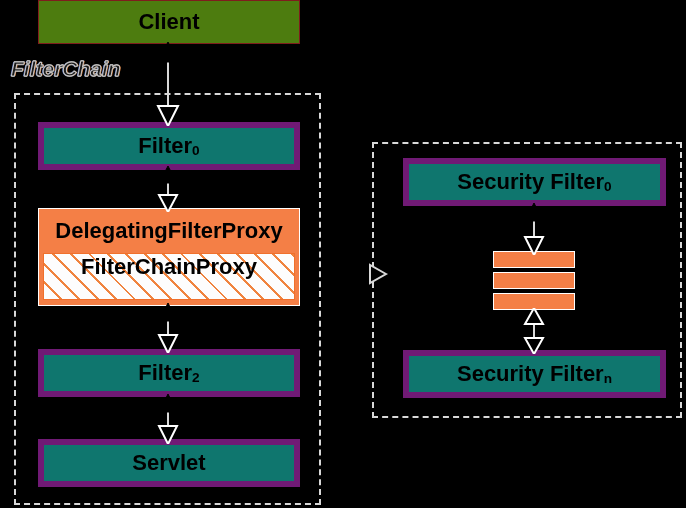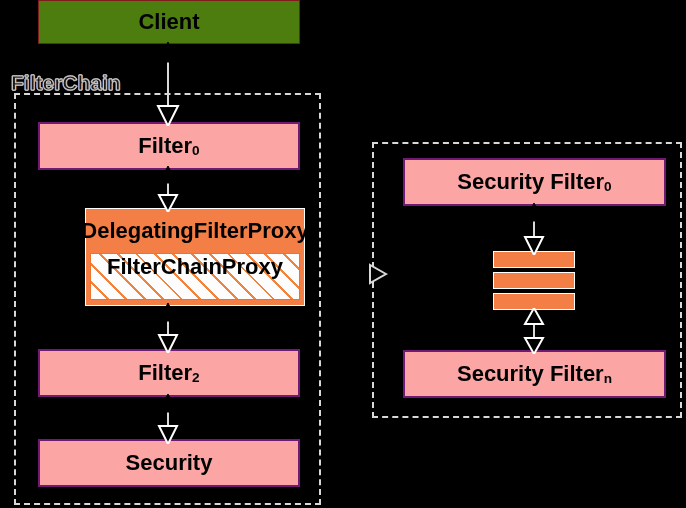--- a/index.html
+++ b/index.html
@@ -40,22 +40,22 @@
        1px 0 0 #e0803a,
       -1px 0 0 #5a78c8,
        0 1px 0 #9a9a9a,
        0 -1px 0 #9a9a9a;
   }
 
   
   .box {
     position: absolute;
     box-sizing: border-box;
-    background: #fca5a5;
-    border: 2px solid #701a75;
+    background: #0f766e;
+    border: 6px solid #701a75;
     display: flex;
     align-items: center;
     justify-content: center;
     color: #000000;
     font-weight: bold;
     font-size: 22px;
     white-space: nowrap;
   }
 
   
@@ -169,56 +169,56 @@
   }
 </style>
 </head>
 <body>
 
 <div id="canvas">
 
   
   <div class="group" style="left:14px; top:93px; width:307px; height:412px;"></div>
 
-  <div class="group-label" style="left:11px; top:72px;">FilterChain</div>
+  <div class="group-label" style="left:11px; top:58px;font-style:italic;">FilterChain</div>
 
   
   <div class="group" style="left:372px; top:142px; width:310px; height:276px;"></div>
 
 
   
 
   
   <div class="box client shadowed" style="left:38px; top:0px; width:262px; height:44px;">
     <span>Client</span>
   </div>
 
   
   <div class="box shadowed" style="left:38px; top:122px; width:262px; height:48px;">
     <span>Filter</span>
       <sub>0</sub>
   </div>
 
   
-  <div class="compound" style="left:38px; top:208px; width:220px; height:98px;margin-left:47px;">
+  <div class="compound" style="left:38px; top:208px; width:262px; height:98px;">
     <div class="compound-title">DelegatingFilterProxy</div>
     <div class="hatch-box">
       <span>FilterChainProxy</span>
     </div>
   </div>
 
   
   <div class="box shadowed" style="left:38px; top:349px; width:262px; height:48px;">
     <span>Filter</span>
       <sub>2</sub>
   </div>
 
   
   <div class="box shadowed" style="left:38px; top:439px; width:262px; height:48px;">
-    <span>Security</span>
+    <span>Servlet</span>
   </div>
 
   
 
   
   <div class="box shadowed" style="left:403px; top:158px; width:263px; height:48px;">
     <span>Security Filter</span>
       <sub>0</sub>
   </div>
 

